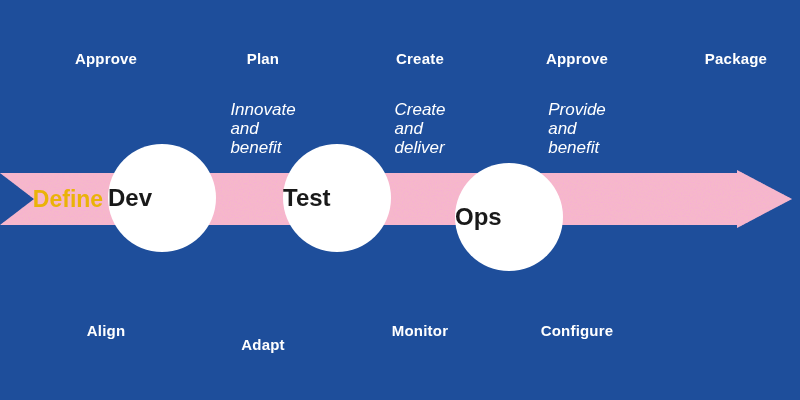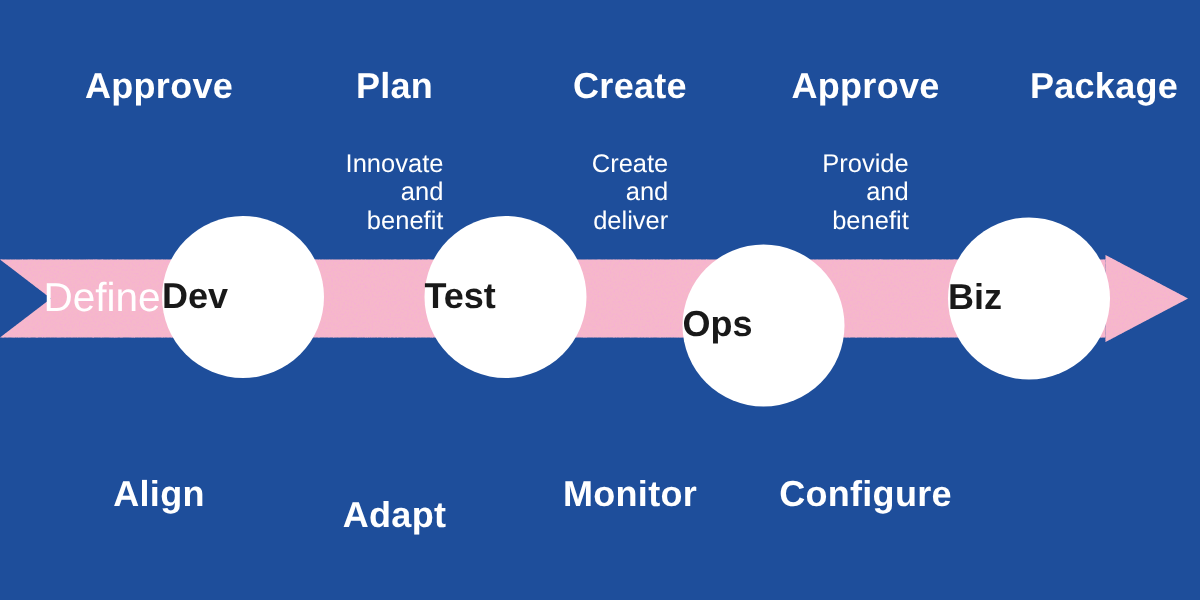--- a/index.html
+++ b/index.html
@@ -19,32 +19,33 @@
     position: absolute;
     left: 0;
     top: 0;
     z-index: 1;
   }
   .row-label {
     position: absolute;
     transform: translate(-50%, -50%);
     color: #ffffff;
     font-weight: 700;
-    font-size: 24px;
+    font-size: 15px;
     white-space: nowrap;
     z-index: 3;
     letter-spacing: 0.2px;
   }
   .phrase {
     position: absolute;
     transform: translate(-50%, -50%);
     color: #ffffff;
+    font-style: italic;
     font-size: 17px;
     line-height: 19px;
-    text-align: right;
+    text-align: left;
     z-index: 3;
   }
   .phrase span {
     display: block;
     white-space: nowrap;
   }
   .node {
     position: absolute;
     width: 108px;
     height: 108px;
@@ -57,23 +58,23 @@
   }
   .node-label {
     color: #191919;
     font-weight: 700;
     font-size: 24px;
     white-space: nowrap;
   }
   .define-label {
     position: absolute;
     transform: translate(-50%, -50%);
-    color: #ffffff;
-    font-weight: 400;
-    font-size: 27px;
+    color: #eab308;
+    font-weight: 700;
+    font-size: 23px;
     white-space: nowrap;
     z-index: 3;
   }
 </style>
 </head>
 <body>
 
 <div class="canvas">
 
   <svg class="band-svg" width="800" height="400" viewBox="0 0 800 400" aria-hidden="true">
@@ -118,22 +119,19 @@
 
   <div class="node" style="left:162px; top:198px">
     <span class="node-label">Dev</span>
   </div>
   <div class="node" style="left:337px; top:198px">
     <span class="node-label">Test</span>
   </div>
   <div class="node" style="left:509px; top:217px">
     <span class="node-label">Ops</span>
   </div>
-  <div class="node" style="left:686px; top:199px">
-    <span class="node-label">Biz</span>
-  </div>
 
   <span class="row-label" style="left:106px; top:330px">Align</span>
   <span class="row-label" style="left:263px; top:344px">Adapt</span>
   <span class="row-label" style="left:420px; top:330px">Monitor</span>
   <span class="row-label" style="left:577px; top:330px">Configure</span>
 
 </div>
 
 </body></html>

